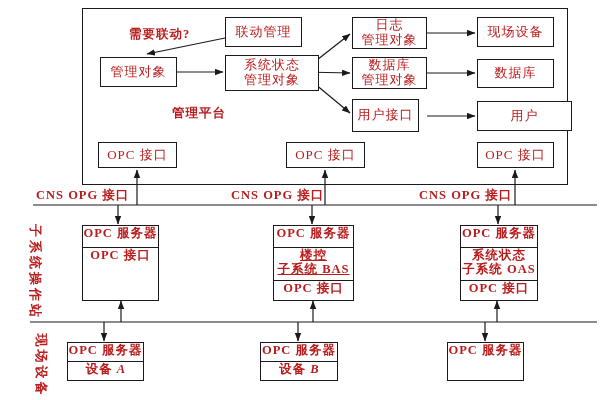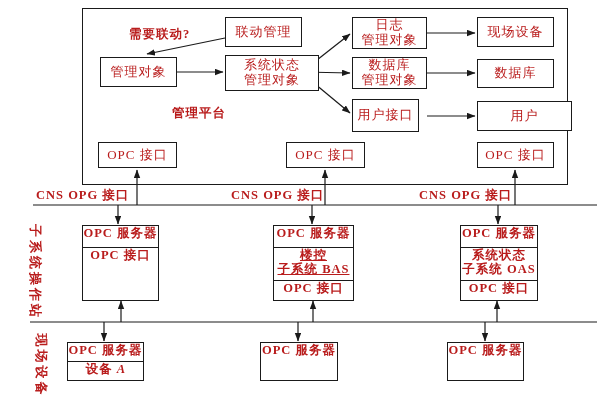--- a/index.html
+++ b/index.html
@@ -175,20 +175,23 @@
     </div>
     <div class="cell" style="flex:1;">
       <span><span>设备</span><span class="it">A</span></span>
     </div>
   </div>
 
   <div class="stack" style="left:260px;top:342px;width:78px;height:39px;">
     <div class="cell" style="flex:1;">
       <span>OPC 服务器</span>
     </div>
+    <div class="cell" style="flex:1;">
+      <span><span>设备</span><span class="it">B</span></span>
+    </div>
   </div>
 
   <div class="stack" style="left:447px;top:342px;width:77px;height:39px;">
     <div class="cell" style="flex:1;">
       <span>OPC 服务器</span>
     </div>
   </div>
 
 </div>
 

